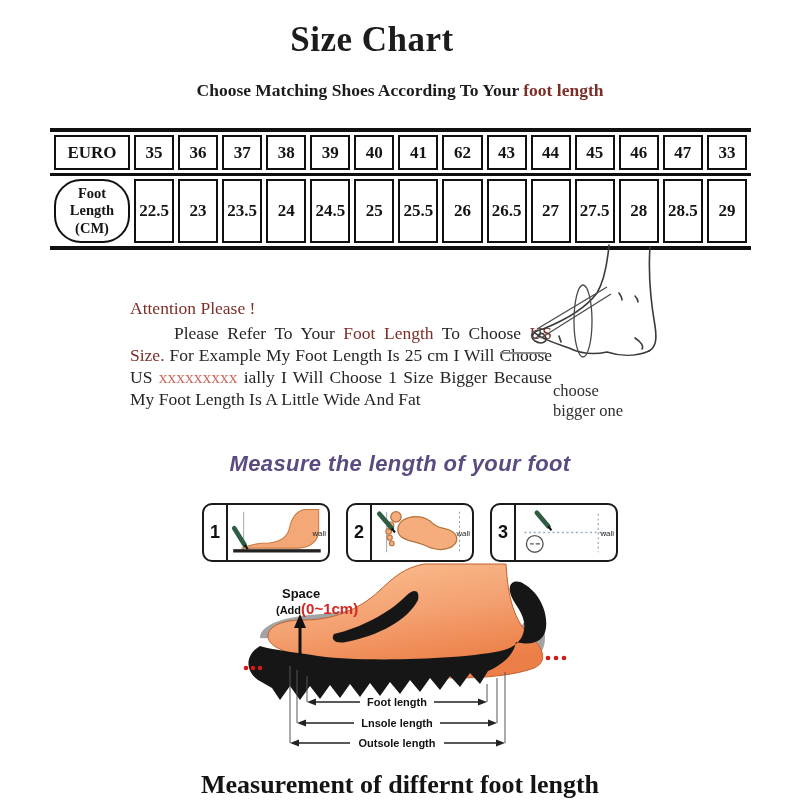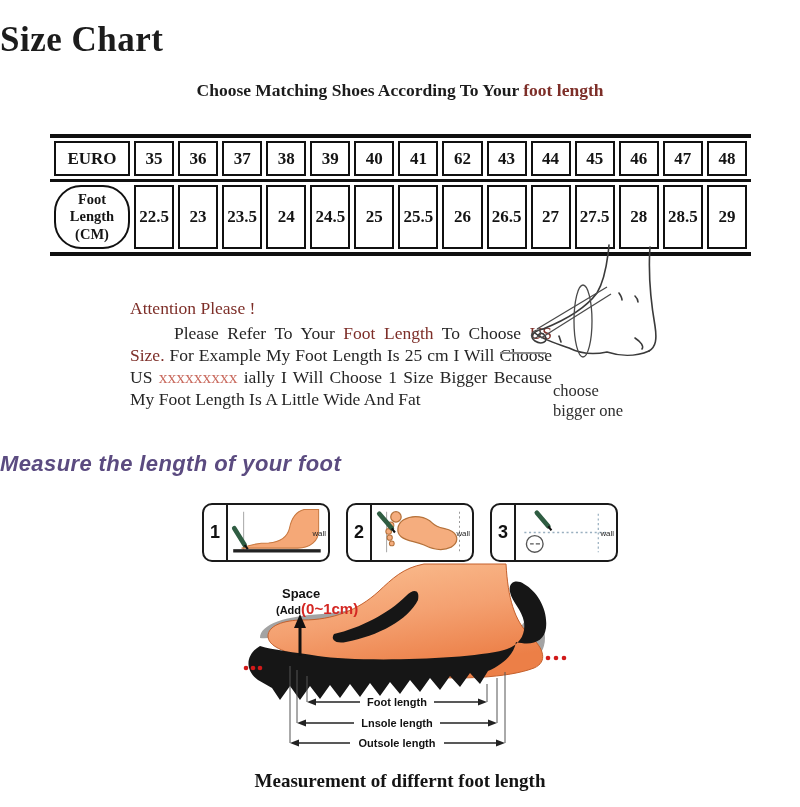--- a/index.html
+++ b/index.html
@@ -3,66 +3,66 @@
 <meta charset="utf-8">
 <style>
   html,body{margin:0;padding:0;}
   body{
     width:800px;height:807px;position:relative;background:#ffffff;
     font-family:"Liberation Serif",serif;color:#1c1c1c;overflow:hidden;
   }
   .abs{position:absolute;}
 
   
-  .page-title{top:20px;left:0;width:718px;font-size:35px;font-weight:bold;letter-spacing:0.5px;}
+  .page-title{top:20px;left:0;width:718px;text-align:center;font-size:35px;font-weight:bold;letter-spacing:0.5px;padding-left:13px;}
   .subtitle{top:80px;left:0;width:800px;text-align:center;font-size:17.5px;font-weight:bold;}
   .maroon{color:#7d2e28;}
   .salmon{color:#c96a5e;}
 
   
-  .size-table-wrap{left:50px;top:134px;width:701px;border-top:4px solid #101010;border-bottom:4px solid #101010;background:#fff;}
+  .size-table-wrap{left:50px;top:128px;width:701px;border-top:4px solid #101010;border-bottom:4px solid #101010;background:#fff;}
   .size-table-wrap table{width:100%;border-collapse:separate;border-spacing:4px 3px;table-layout:fixed;}
   .size-table-wrap td{border:2px solid #101010;text-align:center;font-weight:bold;color:#141414;vertical-align:middle;padding:0;}
   .row-euro td{height:31px;font-size:17px;}
   .row-foot td{height:58px;font-size:17px;}
   .row-foot td.rowlabel{font-size:14.5px;line-height:1.2;padding:1px 2px;border-radius:27px;}
   .mid-rule{border-top:3.5px solid #101010;height:0;}
 
   
   .attention{left:130px;top:254px;width:422px;margin-top:44px;}
   .attention-heading{font-size:17.5px;color:#7d2e28;margin:0 0 3px 0;}
   .attention-text{font-size:17.5px;line-height:22px;text-align:justify;text-indent:44px;color:#262626;margin:0;}
 
   
   .choose-caption{left:553px;top:381px;width:132px;text-align:left;font-size:16.5px;line-height:20px;color:#2e2e2e;}
   .wide-dash{left:500px;top:352px;width:46px;height:2px;background:#8f8f8f;}
 
   
-  .measure-heading{top:451px;left:0;width:800px;text-align:left;
+  .measure-heading{top:451px;left:0;width:800px;text-align:center;
     font-family:"Liberation Sans",sans-serif;font-weight:bold;font-style:italic;
     font-size:22px;color:#5b4b80;letter-spacing:0.4px;}
 
   
   .panels{left:202px;top:503px;display:flex;gap:16px;}
   .panel{width:124px;height:55px;border:2.5px solid #1a1a1a;border-radius:10px;background:#fff;display:flex;overflow:hidden;}
   .panel-num{width:22px;border-right:2px solid #1a1a1a;display:flex;align-items:center;justify-content:center;
     font-family:"Liberation Sans",sans-serif;font-weight:bold;font-size:18px;color:#111;}
   .panel-art{flex:1;}
   .panel-art svg{display:block;width:100%;height:100%;}
 
   .wall-text{font-family:"Liberation Sans",sans-serif;font-size:7.5px;fill:#222;}
 
   
   .big-diagram{left:236px;top:556px;width:366px;height:208px;}
   .dim-label{font-family:"Liberation Sans",sans-serif;font-weight:bold;font-size:11px;fill:#111;}
   .space-word{font-family:"Liberation Sans",sans-serif;font-weight:bold;font-size:13px;fill:#111;}
   .space-sub{font-family:"Liberation Sans",sans-serif;font-weight:bold;font-size:11px;fill:#111;}
   .space-red{font-family:"Liberation Sans",sans-serif;font-weight:bold;font-size:15px;fill:#d42723;}
 
-  .bottom-caption{top:770px;left:0;width:800px;text-align:center;font-size:19px;font-weight:bold;color:#141414;}
+  .bottom-caption{top:770px;left:0;width:800px;text-align:center;font-size:26px;font-weight:bold;color:#141414;}
 </style>
 </head>
 <body>
 
 <div class="abs page-title">Size Chart</div>
 
 <div class="abs subtitle">
   <span>Choose Matching Shoes According To Your </span><span class="maroon">foot length</span>
 </div>
 
@@ -94,21 +94,21 @@
       <td>38</td>
       <td>39</td>
       <td>40</td>
       <td>41</td>
       <td>62</td>
       <td>43</td>
       <td>44</td>
       <td>45</td>
       <td>46</td>
       <td>47</td>
-      <td>48</td>
+      <td>33</td>
     </tr>
   </tbody>
     </table>
   <div class="mid-rule"></div>
   <table>
     <colgroup>
         <col style="width:76px">
         <col>
         <col>
         <col>

